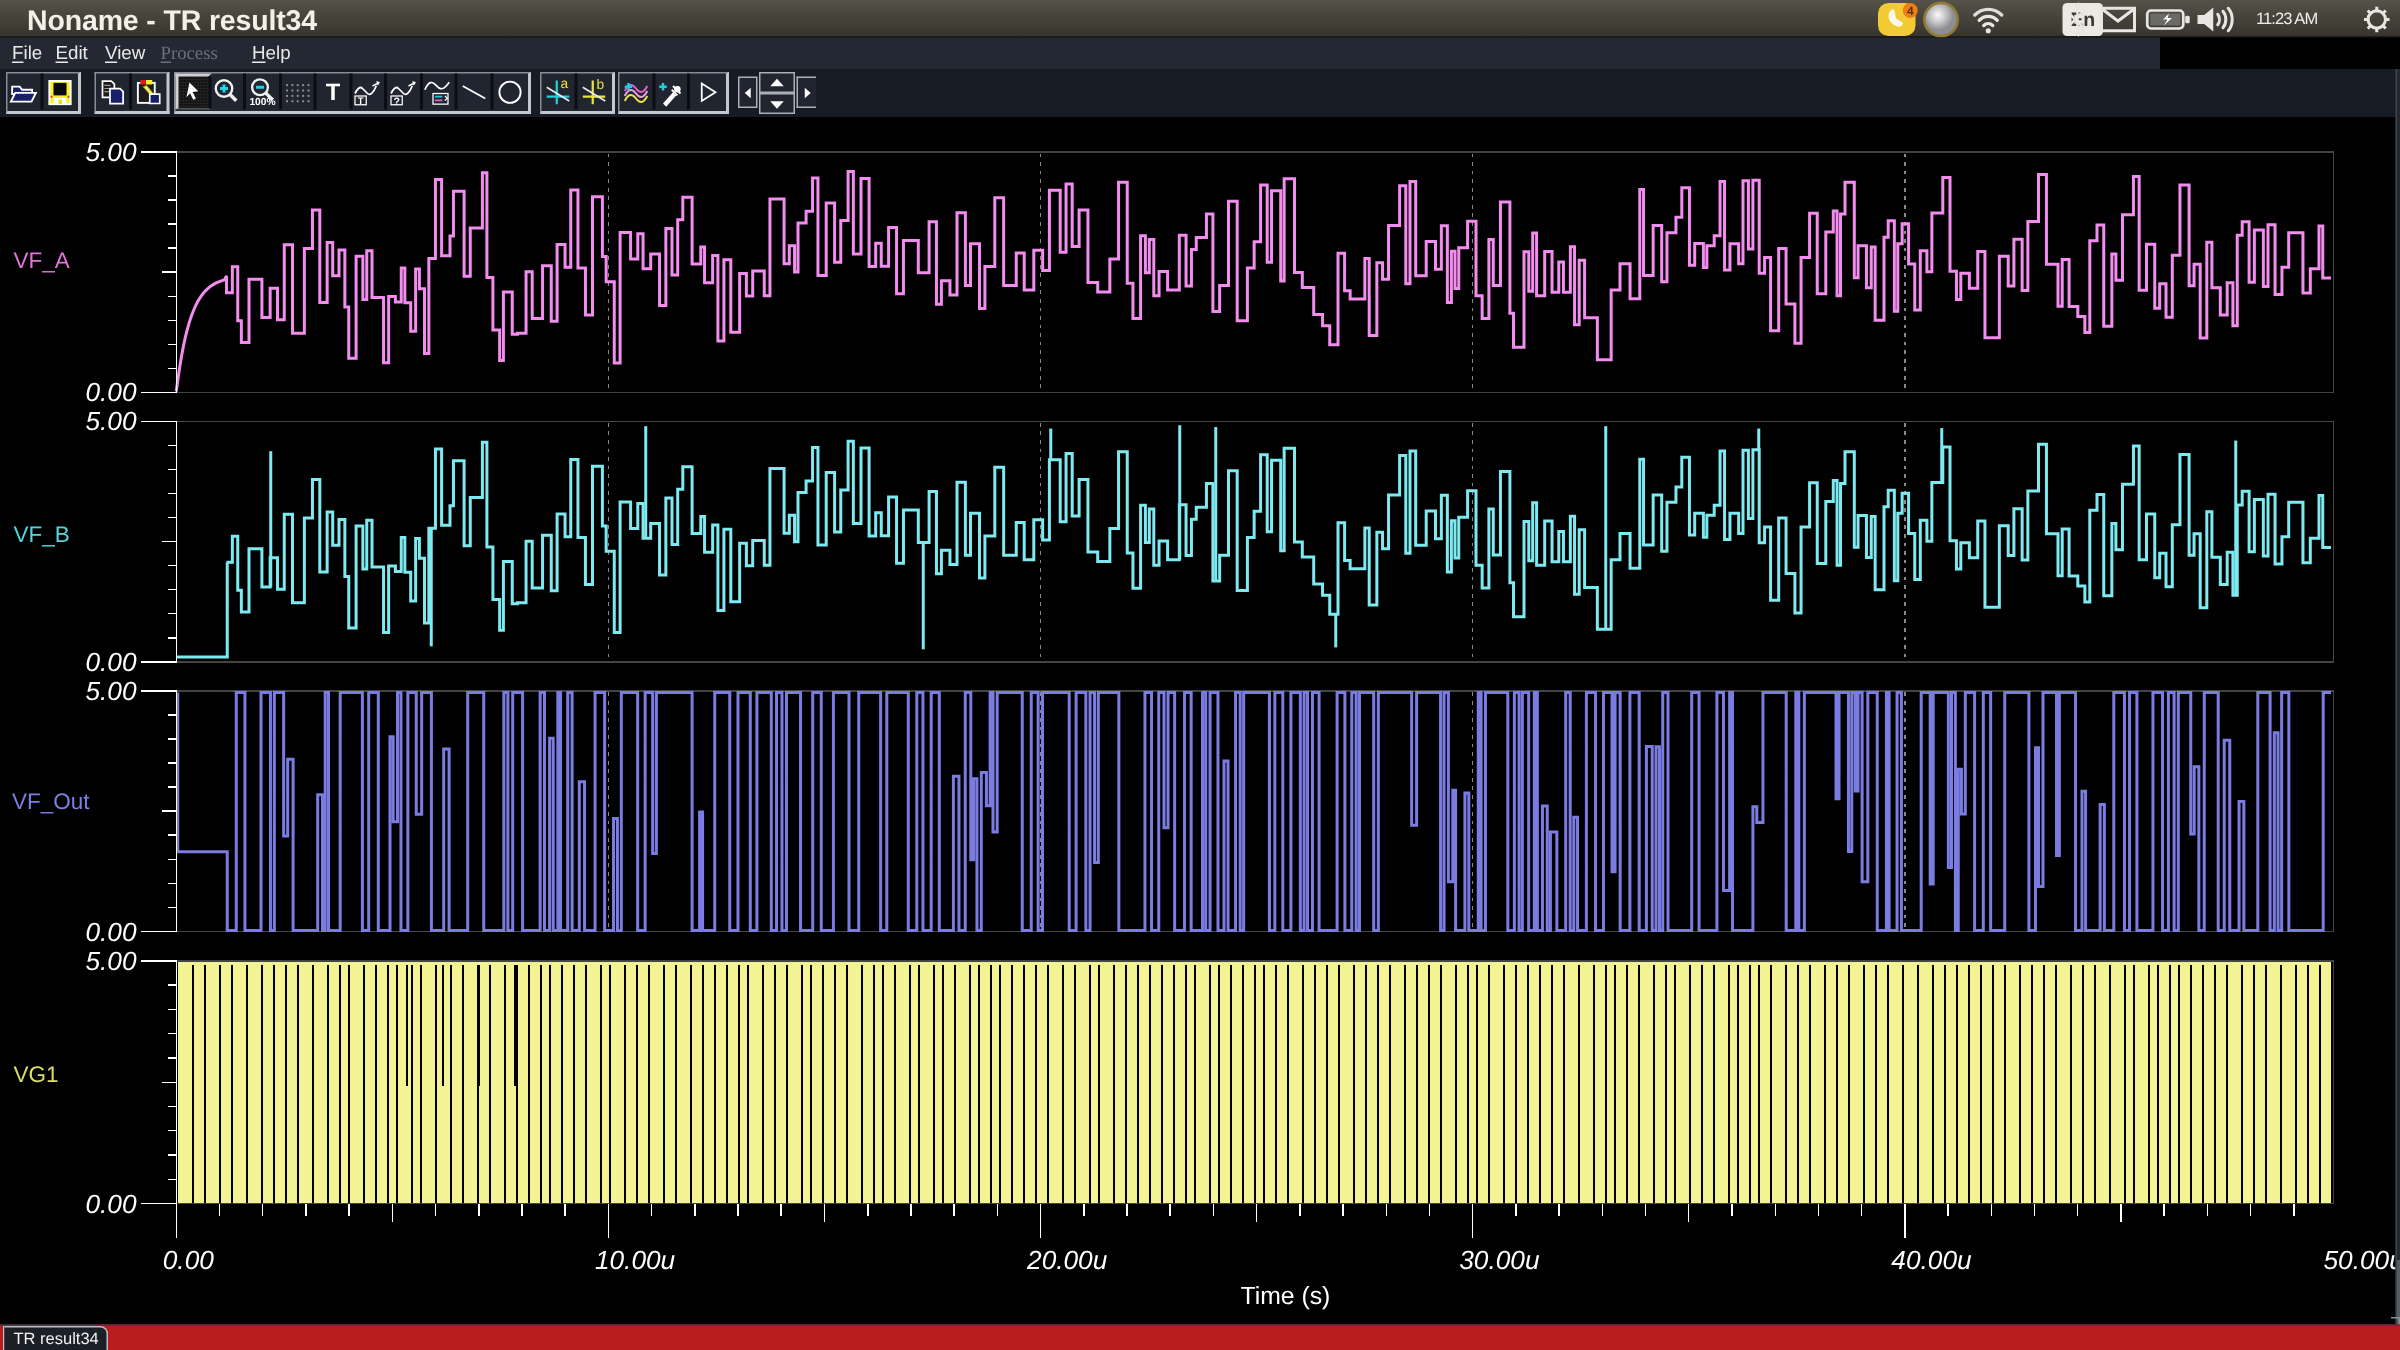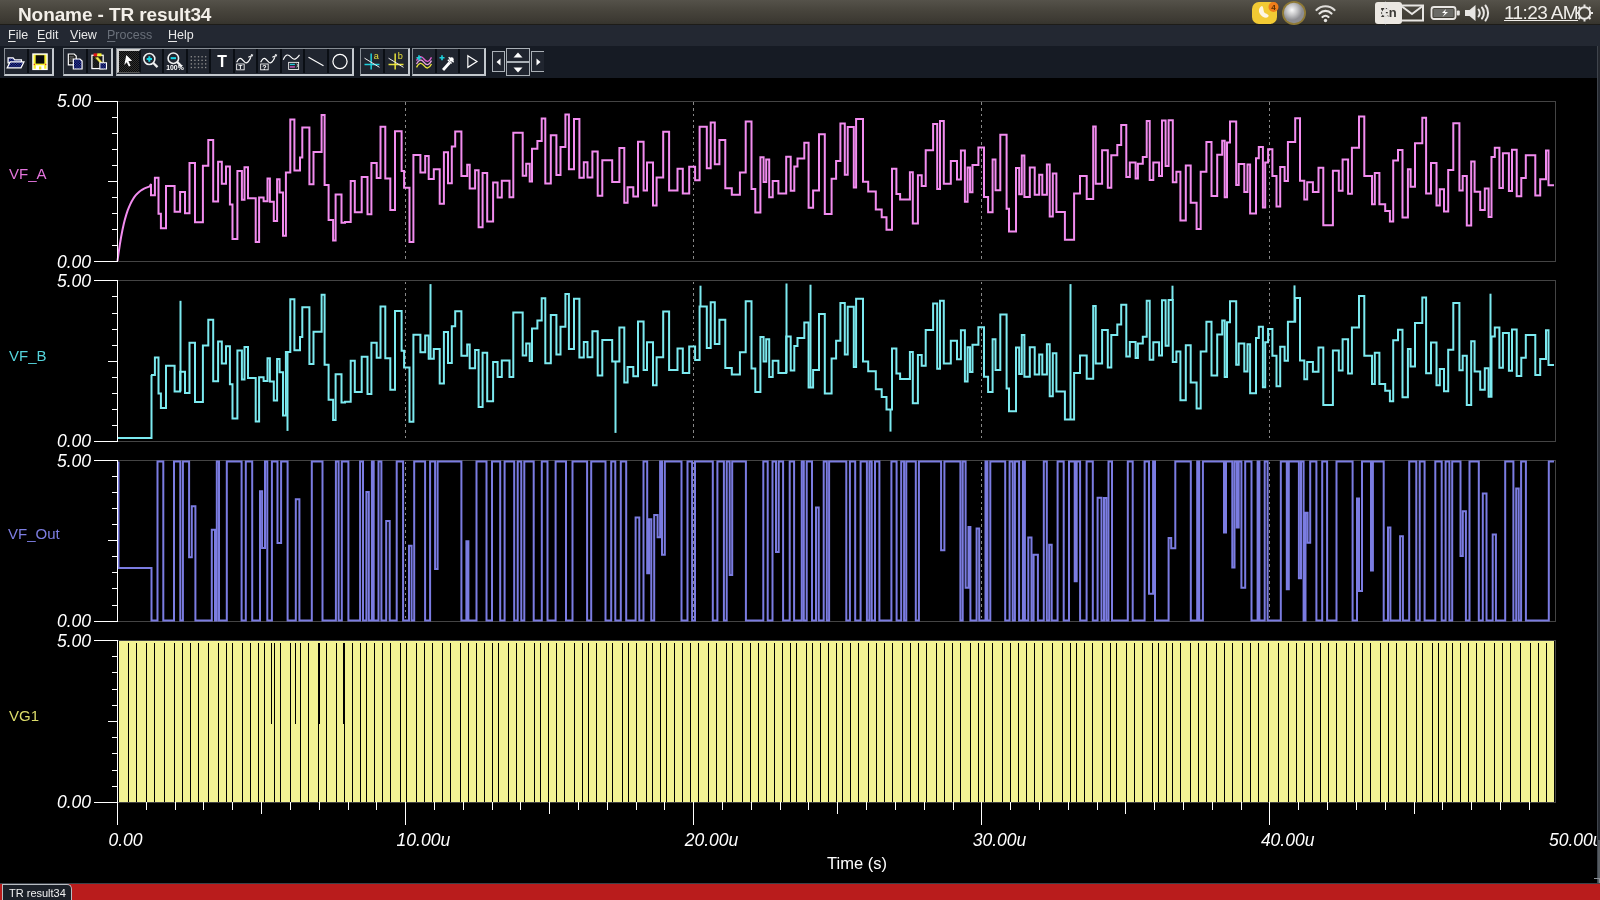--- a/index.html
+++ b/index.html
@@ -3,25 +3,25 @@
 <style>
 * { margin:0; padding:0; box-sizing:border-box; }
 html,body { width:1600px; height:900px; overflow:hidden; background:#000; font-family:"Liberation Sans",sans-serif; }
 .topbar { position:absolute; left:0; top:0; width:1600px; height:25px;
   background:linear-gradient(#55524a, #47443c 45%, #3e3b34 80%, #36342d 100%);
   border-bottom:1px solid #1d1c18; }
 .title { position:absolute; left:18px; top:4px; font-size:19px; font-weight:bold; color:#f3efe9; letter-spacing:-0.1px;}
 .tray { position:absolute; left:0; top:0; width:1600px; height:25px; }
 .tray > * { position:absolute; top:50%; transform:translateY(-50%); }
 .enbox { width:27px; height:22px; background:#ece8e2; color:#3a3834; border-radius:3px; font-size:13px; font-weight:bold; text-align:center; line-height:22px;margin-left:28px; }
-.clock { color:#f0eeea; font-size:19px; letter-spacing:-0.6px;text-decoration:underline; }
-.menubar { position:absolute; left:0; top:25px; width:1600px; height:21px; background:#232832; }
+.clock { color:#f0eeea; font-size:11px; letter-spacing:-0.6px; }
+.menubar { position:absolute; left:0; top:25px; width:1440px; height:21px; background:#232832; }
 .menubar span { position:absolute; top:3px; font-size:12.5px; color:#e8e8e8; }
 .menubar u { text-decoration:underline; text-underline-offset:2px; }
-.dim { color:#6a707a !important; }
+.dim { color:#6a707a !important;font-family:Liberation Serif, serif; }
 .toolbar { position:absolute; left:0; top:46px; width:1600px; height:32px; background:#161b24; }
 .tgrp { position:absolute; top:2px; height:28px; display:flex; background:#20252f;
   border:1px solid #878d94; border-right:2px solid #c3c8cd; border-bottom:2px solid #c3c8cd; }
 .tb { width:23.5px; height:24px; display:flex; align-items:center; justify-content:center;
   border-right:2px solid #0a0e14; }
 .tb:last-child { border-right:none; }
 .pressed { background-image:repeating-conic-gradient(#2e2e2e 0 25%, #0a0a0a 0 50%); background-size:2px 2px; border-top:2px solid #d0d0d0; border-left:2px solid #d0d0d0; border-bottom:1px solid #555; }
 .navg { background:none; border:none; }
 .nv { width:13px; border:1px solid #aab0b6; background:#20252f; margin-top:3px; height:21px;}
 .spin { display:flex; flex-direction:column; margin:0 1px; }

